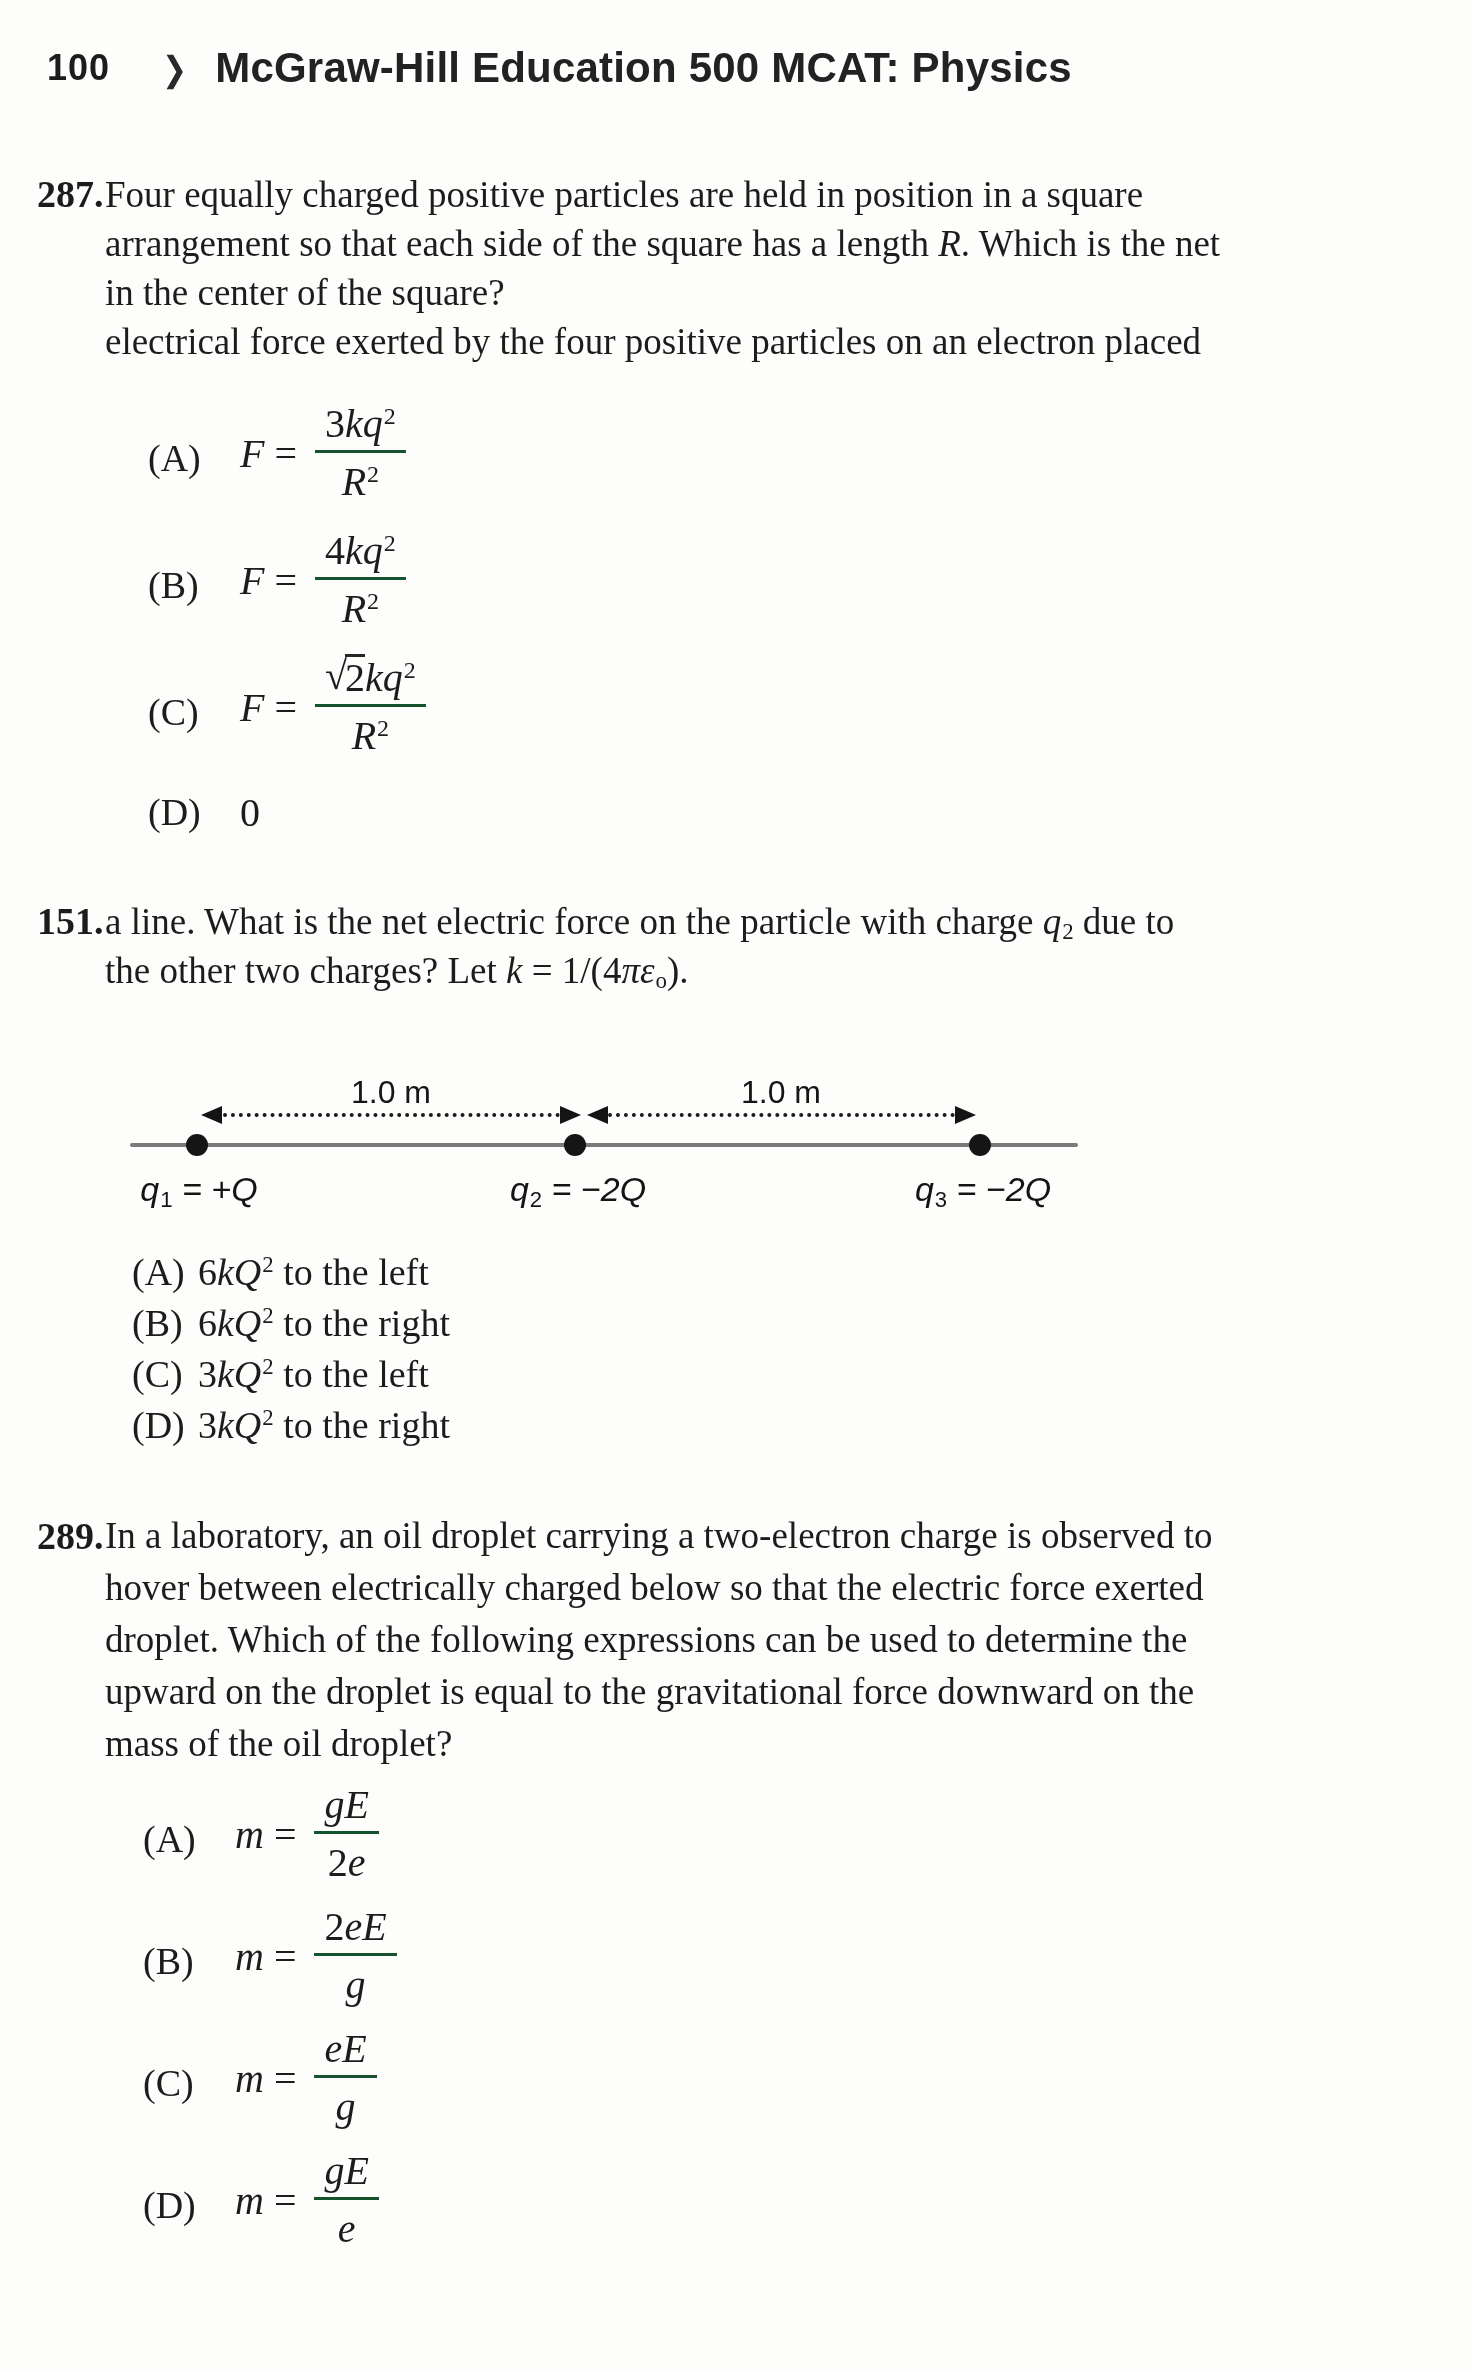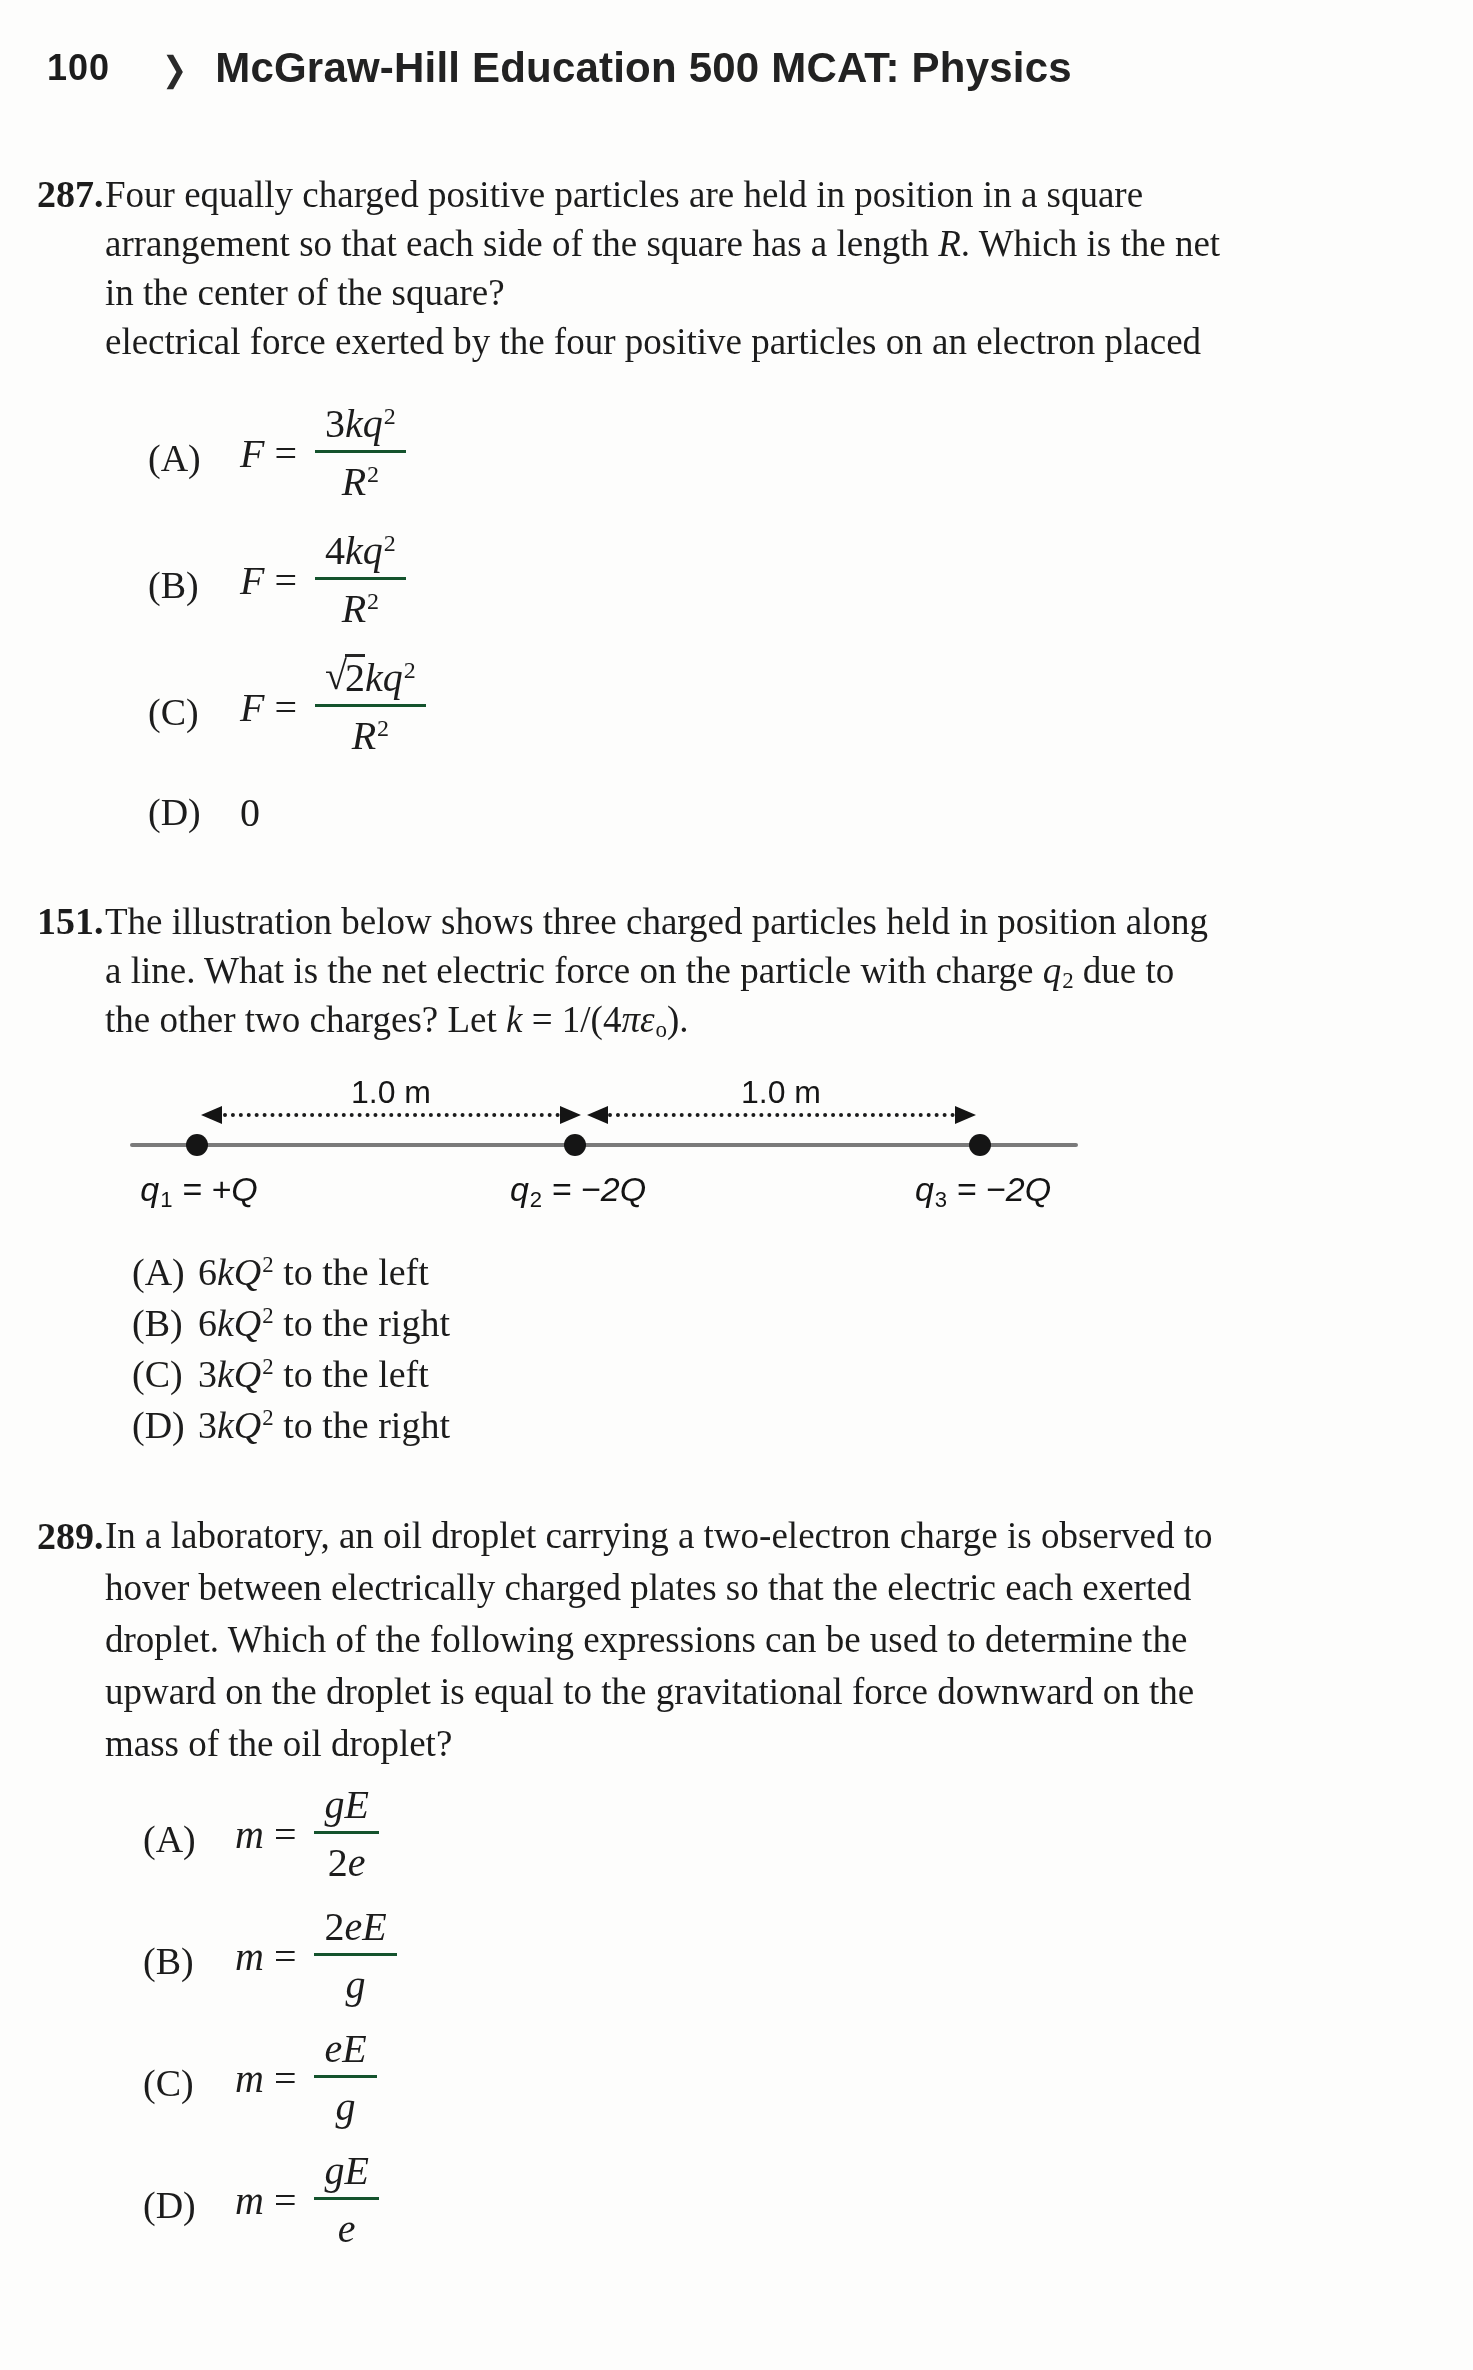--- a/index.html
+++ b/index.html
@@ -111,21 +111,20 @@
     </div>
     <div class="choice-row row-d">
       <span class="choice-label">(D)</span>
       <span class="choice-math"><span class="plain">0</span></span>
     </div>
   </div>
 
   <div class="question q288">
     <div class="qnum">151.</div>
     <div class="qbody">
-      <div class="line"><span class="plain">The illustration below shows three charged particles held in position along</span></div>
       <div class="line"><span class="plain">a line. What is the net electric force on the particle with charge </span><span class="var">q</span><span class="msub">2</span><span class="plain"> due to</span></div>
       <div class="line"><span class="plain">the other two charges? Let </span><span class="var">k</span><span class="plain"> = 1/(4</span><span class="var">πε</span><span class="msub">o</span><span class="plain">).</span></div>
     </div>
   </div>
 
   <div class="diagram">
     <div class="dlabel dlabel-1">1.0 m</div>
     <div class="dlabel dlabel-2">1.0 m</div>
 
     <div class="ah ah-left ah-1l"></div>
@@ -162,21 +161,21 @@
     <div class="choice-row">
       <span class="choice-label">(D)</span>
       <span class="choice-math"><span class="plain">3</span><span class="var">kQ</span><span class="msup">2</span><span class="plain"> to the right</span></span>
     </div>
   </div>
 
   <div class="question q289">
     <div class="qnum">289.</div>
     <div class="qbody">
       <div class="line"><span class="plain">In a laboratory, an oil droplet carrying a two-electron charge is observed to</span></div>
-      <div class="line"><span class="plain">hover between electrically charged plates so that the electric each exerted</span></div>
+      <div class="line"><span class="plain">hover between electrically charged below so that the electric force exerted</span></div>
       <div class="line"><span class="plain">droplet. Which of the following expressions can be used to determine the</span></div>
       <div class="line"><span class="plain">upward on the droplet is equal to the gravitational force downward on the</span></div>
       <div class="line"><span class="plain">mass of the oil droplet?</span></div>
     </div>
   </div>
 
   <div class="choices choices-289">
     <div class="choice-row">
       <span class="choice-label">(A)</span>
       <span class="choice-math"><span class="var">m</span><span class="plain"> = </span><span class="frac"><span class="num"><span class="var">gE</span></span><span class="den"><span class="plain">2</span><span class="var">e</span></span></span></span>

